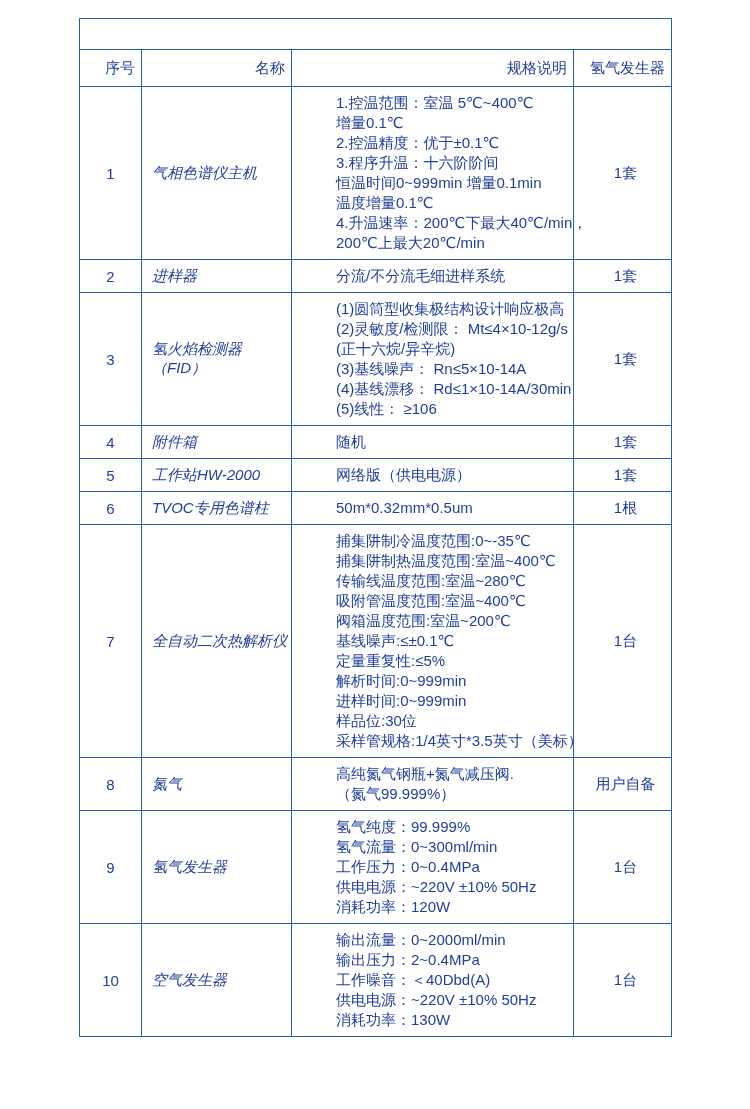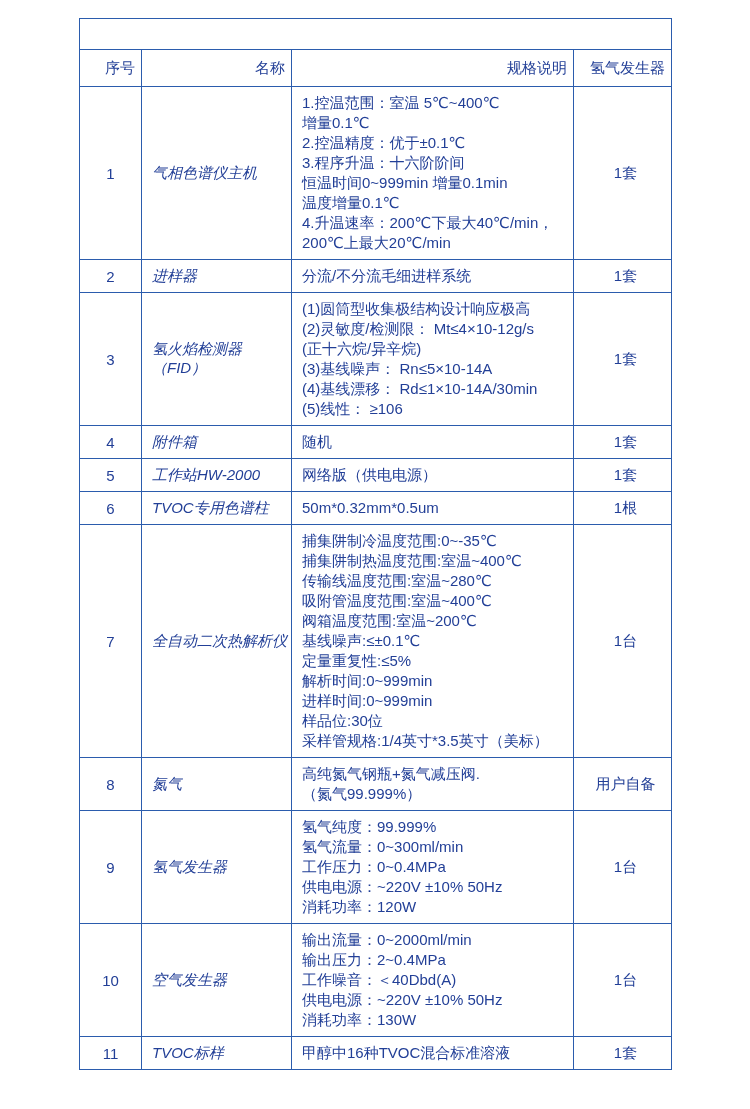--- a/index.html
+++ b/index.html
@@ -65,20 +65,21 @@
     text-align: left;
     padding: 6px 4px 6px 10px;
   }
   td.cell-qty {
     text-align: center;
     padding: 6px 4px 6px 10px;
   }
   .spec-line {
     line-height: 20px;
     white-space: nowrap;
+    margin-left: 34px;
   }
 </style>
 </head>
 <body>
 
 <div class="page">
   <table class="spec-table">
     <colgroup>
       <col class="c-no">
       <col class="c-name">
@@ -201,23 +202,15 @@
           <td class="cell-name">空气发生器</td>
           <td class="cell-spec">
             <div class="spec-line">输出流量：0~2000ml/min</div>
             <div class="spec-line">输出压力：2~0.4MPa</div>
             <div class="spec-line">工作噪音：＜40Dbd(A)</div>
             <div class="spec-line">供电电源：~220V ±10% 50Hz</div>
             <div class="spec-line">消耗功率：130W</div>
           </td>
           <td class="cell-qty">1台</td>
         </tr>
-        <tr>
-          <td class="cell-no">11</td>
-          <td class="cell-name">TVOC标样</td>
-          <td class="cell-spec">
-            <div class="spec-line">甲醇中16种TVOC混合标准溶液</div>
-          </td>
-          <td class="cell-qty">1套</td>
-        </tr>
       </tbody>
   </table>
 </div>
 
 </body></html>

